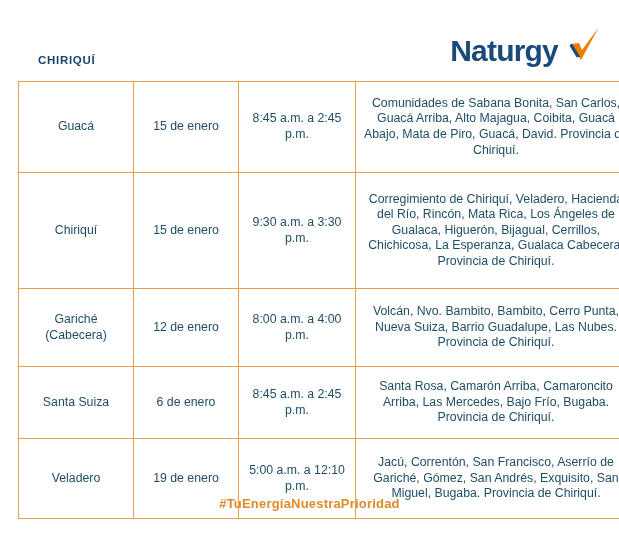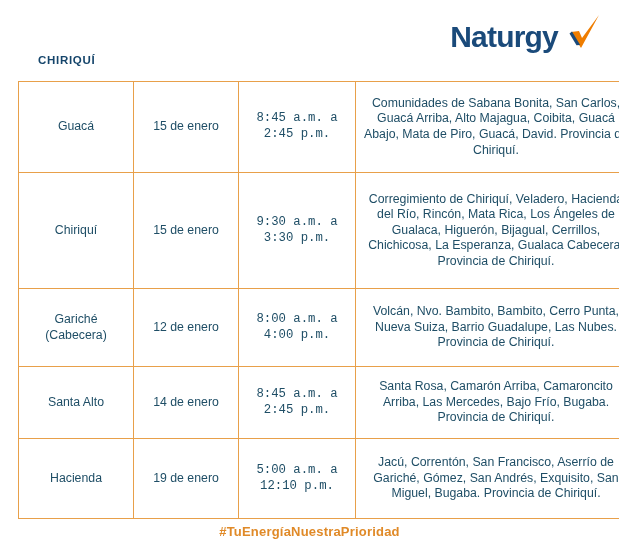--- a/index.html
+++ b/index.html
@@ -37,21 +37,21 @@
     letter-spacing: 0.7px;
     color: #15456b;
     line-height: 13px;
     white-space: nowrap;
   }
   .logo {
     position: absolute;
     right: 18px;
     top: 22px;
     display: flex;
-    align-items: flex-start;
+    align-items: flex-end;
     height: 44px;
   }
   .logo-word {
     font-size: 30px;
     font-weight: bold;
     letter-spacing: -0.8px;
     color: #1a4a7a;
     line-height: 30px;
   }
   .logo-mark {
@@ -78,34 +78,34 @@
     border: 1.2px solid #e8a04a;
     color: #1f4e66;
     font-size: 12.3px;
     line-height: 15.6px;
     text-align: center;
     vertical-align: middle;
     padding: 6px 4px;
   }
   td.col-place  { width: 106px; }
   td.col-date   { width: 96px;  }
-  td.col-time   { width: 108px; font-family: Liberation Mono, monospace; }
+  td.col-time   { width: 108px; }
   td.col-detail { width: 272px; padding-left: 8px; padding-right: 8px; }
 
   .r1 { height: 91px; }
   .r2 { height: 116px; }
   .r3 { height: 78px; }
   .r4 { height: 72px; }
   .r5 { height: 80px; }
 
   
   .footer {
     position: absolute;
     left: 0;
-    top: 522px;
+    top: 494px;
     width: 619px;
     text-align: center;
   }
   .hashtag {
     font-size: 13px;
     font-weight: bold;
     color: #e08a28;
     letter-spacing: 0.2px;
     line-height: 18px;
   }
@@ -144,27 +144,27 @@
           <td class="col-time">9:30 a.m. a 3:30 p.m.</td>
           <td class="col-detail">Corregimiento de Chiriquí, Veladero, Hacienda del Río, Rincón, Mata Rica, Los Ángeles de Gualaca, Higuerón, Bijagual, Cerrillos, Chichicosa, La Esperanza, Gualaca Cabecera. Provincia de Chiriquí.</td>
         </tr>
         <tr class="r3">
           <td class="col-place">Gariché (Cabecera)</td>
           <td class="col-date">12 de enero</td>
           <td class="col-time">8:00 a.m. a 4:00 p.m.</td>
           <td class="col-detail">Volcán, Nvo. Bambito, Bambito, Cerro Punta, Nueva Suiza, Barrio Guadalupe, Las Nubes. Provincia de Chiriquí.</td>
         </tr>
         <tr class="r4">
-          <td class="col-place">Santa Alto</td>
-          <td class="col-date">14 de enero</td>
+          <td class="col-place">Santa Suiza</td>
+          <td class="col-date">6 de enero</td>
           <td class="col-time">8:45 a.m. a 2:45 p.m.</td>
           <td class="col-detail">Santa Rosa, Camarón Arriba, Camaroncito Arriba, Las Mercedes, Bajo Frío, Bugaba. Provincia de Chiriquí.</td>
         </tr>
         <tr class="r5">
-          <td class="col-place">Hacienda</td>
+          <td class="col-place">Veladero</td>
           <td class="col-date">19 de enero</td>
           <td class="col-time">5:00 a.m. a 12:10 p.m.</td>
           <td class="col-detail">Jacú, Correntón, San Francisco, Aserrío de Gariché, Gómez, San Andrés, Exquisito, San Miguel, Bugaba. Provincia de Chiriquí.</td>
         </tr>
       </tbody>
     </table>
   </div>
 
   <div class="footer">
     <span class="hashtag">#TuEnergíaNuestraPrioridad</span>

